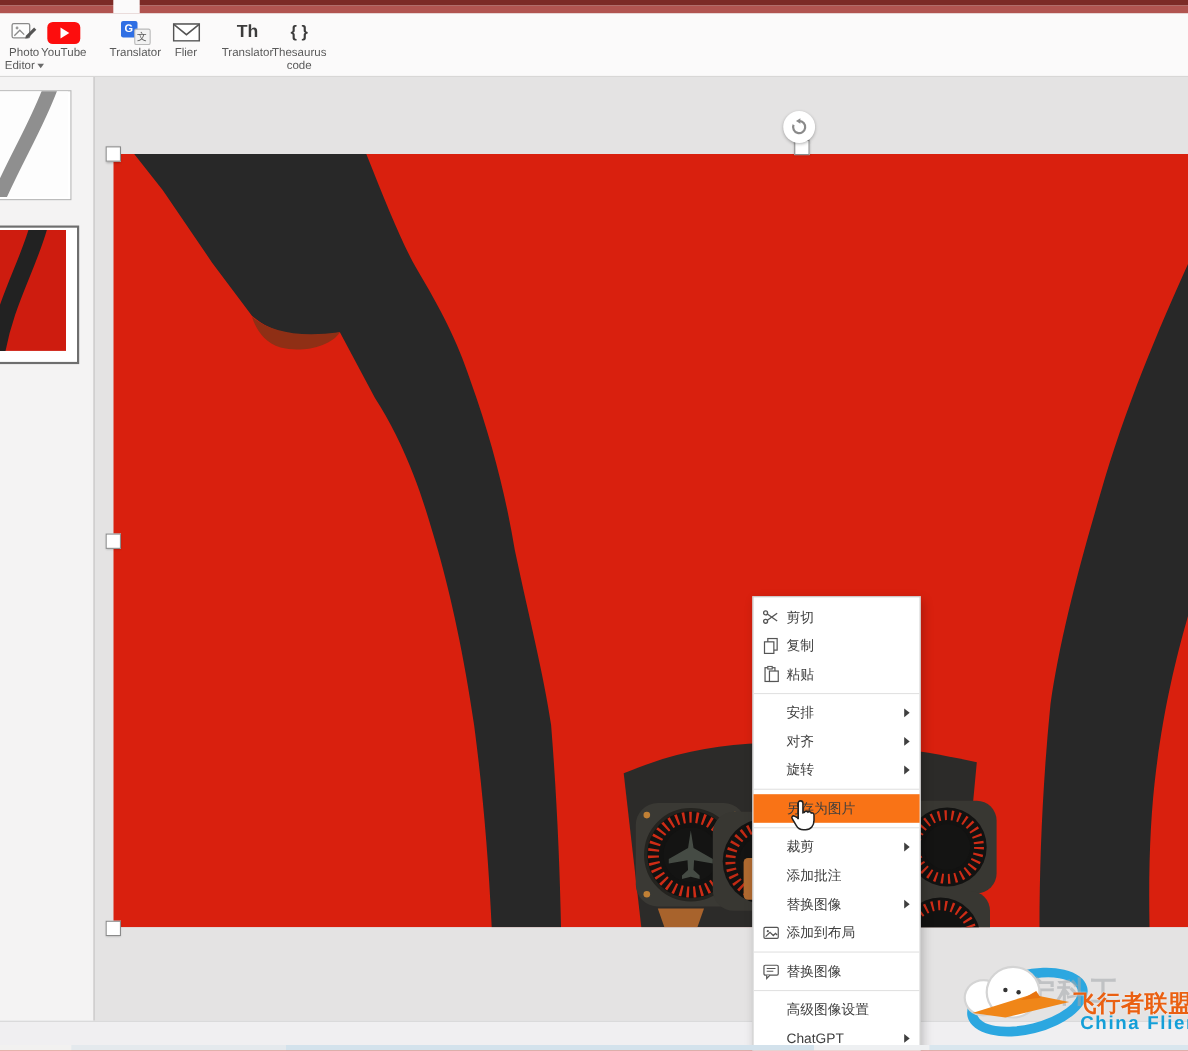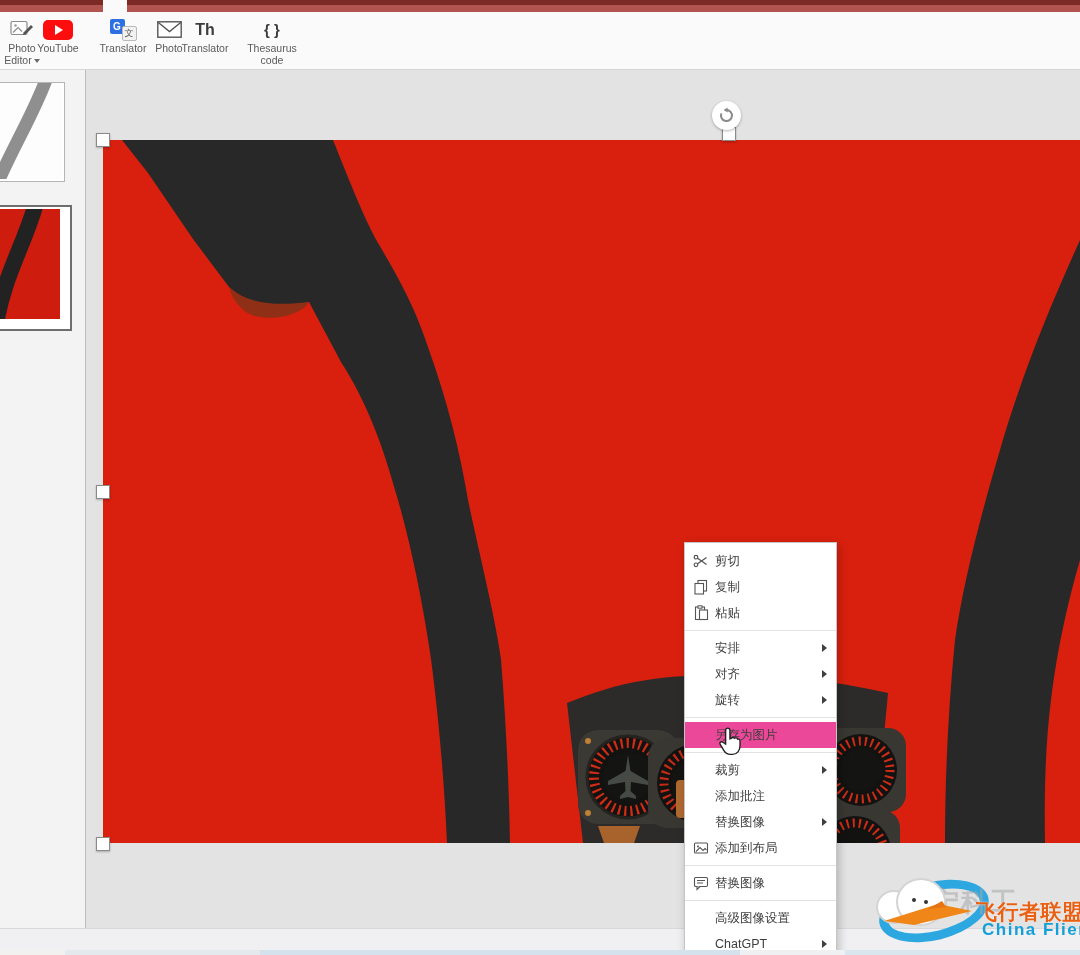--- a/index.html
+++ b/index.html
@@ -45,21 +45,21 @@
 
   
   .cmenu{position:absolute;left:684px;top:542px;width:153px;background:#fff;border:1px solid #c5c5c5;
          box-shadow:2px 3px 9px rgba(0,0,0,.22);padding:5px 0;z-index:40;box-sizing:border-box}
   .mi{position:relative;height:26px;display:flex;align-items:center;font-size:12.5px;color:#3e3e3e;cursor:default}
   .mi .mil{margin-left:30px;white-space:nowrap}
   .mic{position:absolute;left:8px;top:5px;width:16px;height:16px}
   .mic svg{width:16px;height:16px;display:block}
   .arr{position:absolute;right:9px;top:50%;margin-top:-4px;width:0;height:0;
        border-left:5px solid #3f3f3f;border-top:4px solid transparent;border-bottom:4px solid transparent}
-  .mi.hl{background:#ec4899}
+  .mi.hl{background:#f97316}
   .msep{height:1px;background:#e2e2e2;margin:4px 0}
   .cursor-hand{position:absolute;left:718px;top:727px;width:26px;height:30px;z-index:45}
 
   
   .wm{position:absolute;z-index:6}
   .wm-ghost{left:903px;top:884px;font-size:27px;font-weight:bold;color:#a4a8ab;opacity:.55;letter-spacing:2px;white-space:nowrap}
   .wm-cn{left:976px;top:898px;font-size:21px;font-weight:bold;color:#ea6012;letter-spacing:.5px;white-space:nowrap;
          text-shadow:0 0 2px rgba(255,255,255,.8)}
   .wm-en{left:982px;top:920px;font-size:17px;font-weight:bold;color:#149fd8;letter-spacing:1.5px;white-space:nowrap}
   .wm-ring{left:878px;top:882px;width:112px;height:58px;border:9px solid #2ca7e0;border-radius:50%;
@@ -111,23 +111,23 @@
     </span>
     <span class="lbl">Translator</span>
   </div>
   <div class="titem" style="left:152px;width:34px">
     <span class="ticon">
       <svg width="25" height="17" viewBox="0 0 25 17">
           <rect x="0.8" y="0.8" width="23.4" height="15.4" fill="#fff" stroke="#555" stroke-width="1.4"></rect>
           <path d="M1,1.2 L12.5,10.5 L24,1.2" fill="none" stroke="#555" stroke-width="1.4"></path>
         </svg>
     </span>
-    <span class="lbl">Photo</span>
-  </div>
-  <div class="titem" style="left:174px;width:62px">
+    <span class="lbl">Flier</span>
+  </div>
+  <div class="titem" style="left:194px;width:62px">
     <span class="ticon glyph">Th</span>
     <span class="lbl">Translator</span>
   </div>
   <div class="titem" style="left:246px;width:52px">
     <span class="ticon glyph" style="font-size:15px">{ }</span>
     <span class="lbl">Thesaurus code</span>
   </div>
 </div>
 
 <div class="sidebar">

